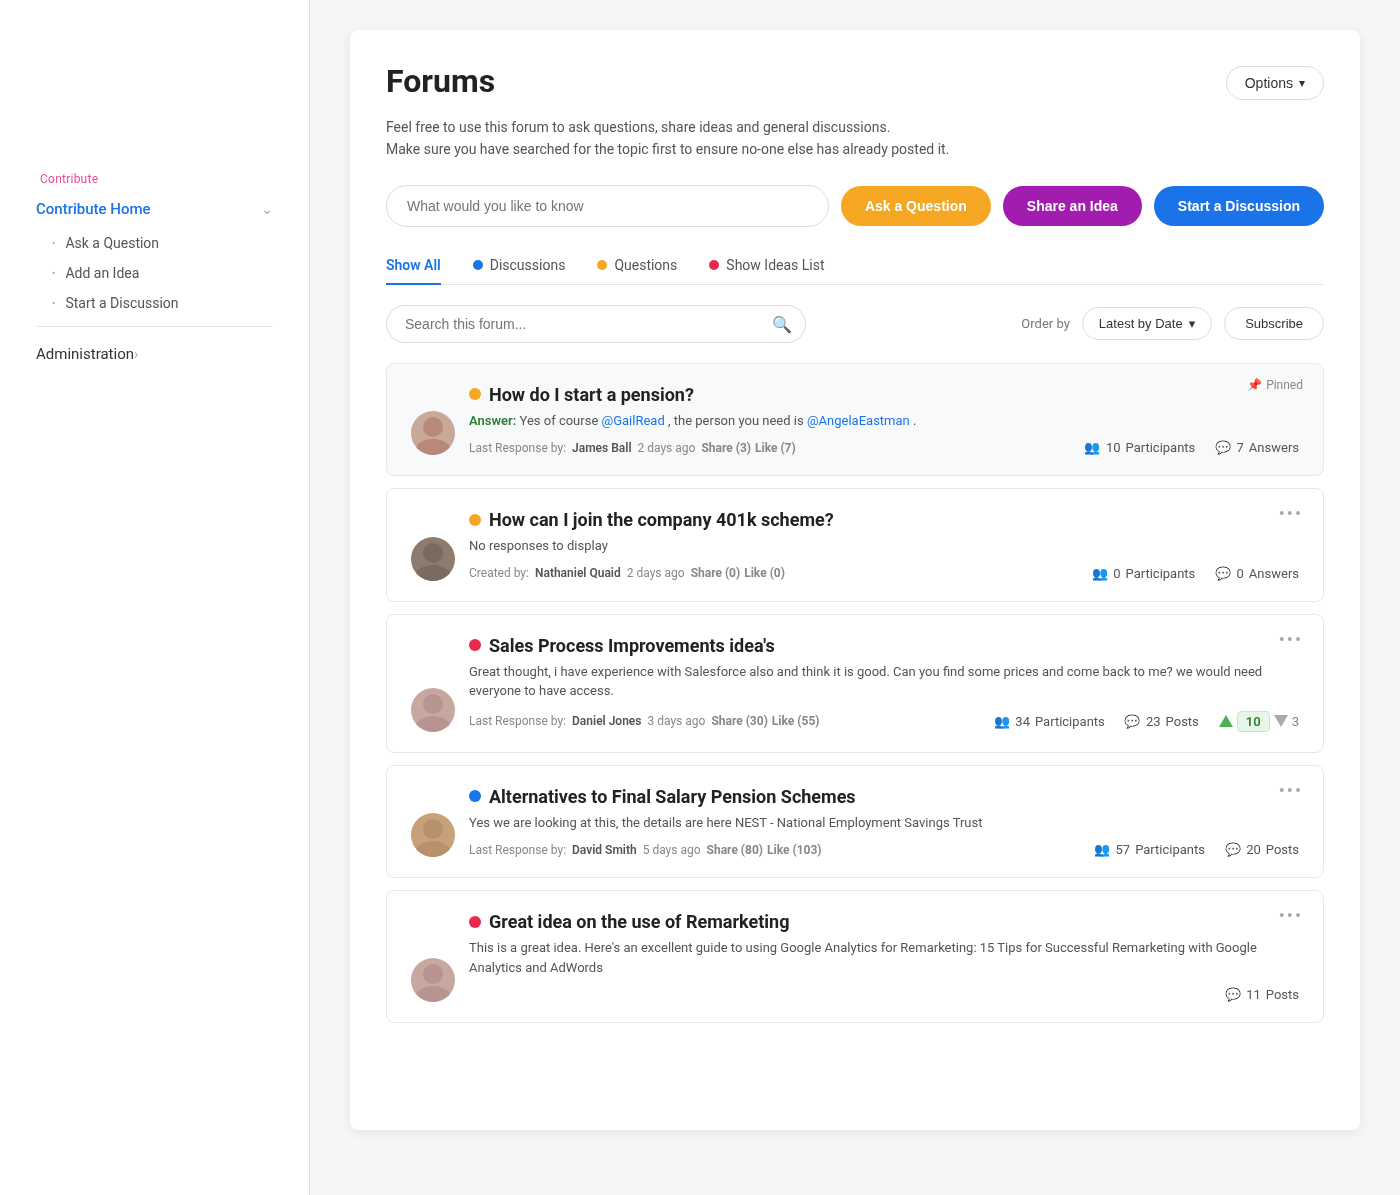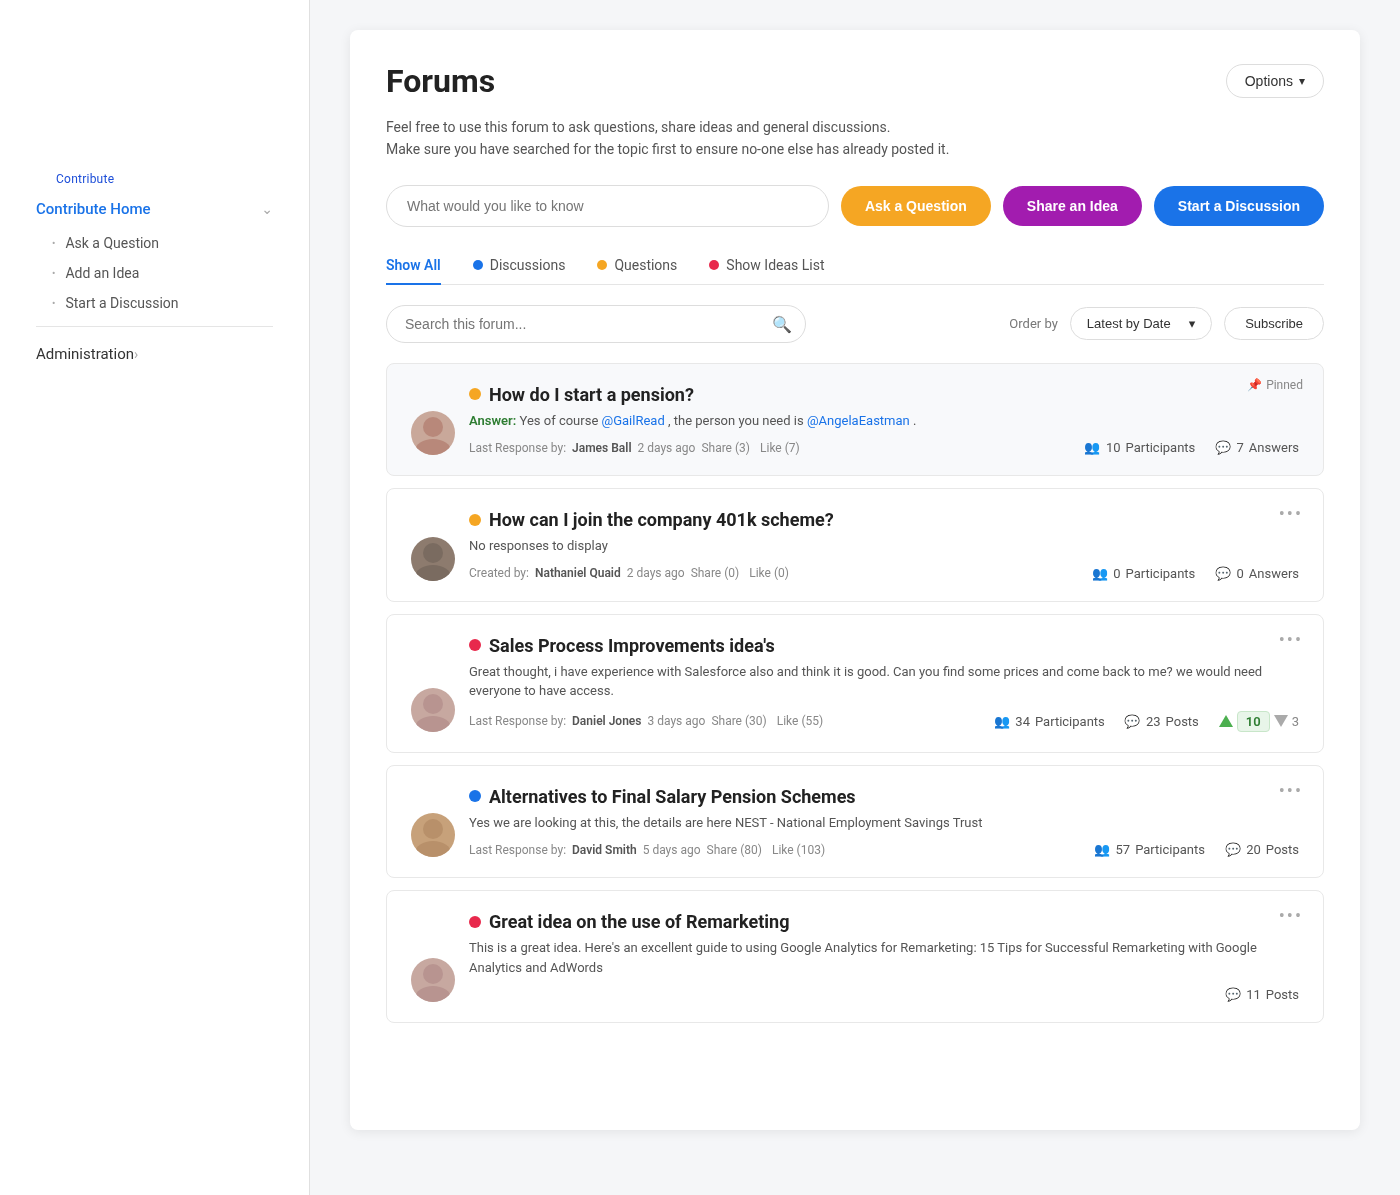--- a/index.html
+++ b/index.html
@@ -14,23 +14,23 @@
     
     .sidebar {
       width: 310px;
       min-width: 310px;
       background: #fff;
       border-right: 1px solid #e0e0e0;
       padding-top: 160px;
       position: relative;
     }
     .sidebar-section-label {
-      color: #1d4ed8;
+      color: #ec4899;
       font-size: 12px;
-      padding: 12px 56px 4px;
+      padding: 12px 40px 4px;
       letter-spacing: 0.02em;
     }
     .sidebar-item {
       display: flex;
       align-items: center;
       justify-content: space-between;
       padding: 10px 36px;
       cursor: pointer;
       color: #333;
       font-size: 15px;
@@ -88,21 +88,21 @@
       border-radius: 8px;
       box-shadow: 0 2px 12px rgba(0,0,0,0.08);
       padding: 32px 36px 36px;
       min-height: 1100px;
     }
 
     
     .forums-header {
       display: flex;
       justify-content: space-between;
-      align-items: center;
+      align-items: flex-end;
       margin-bottom: 16px;
     }
     .forums-title {
       font-size: 32px;
       font-weight: 700;
       color: #222;
     }
     .options-btn {
       display: flex;
       align-items: center;
@@ -243,21 +243,21 @@
       align-items: center;
       gap: 12px;
     }
     .order-label {
       font-size: 13px;
       color: #777;
     }
     .order-btn {
       display: flex;
       align-items: center;
-      gap: 18px;
+      gap: 6px;
       border: 1px solid #ddd;
       border-radius: 20px;
       padding: 8px 16px;
       font-size: 13px;
       color: #333;
       cursor: pointer;
       background: #fff;
     }
     .subscribe-btn {
       border: 1px solid #ddd;
@@ -360,21 +360,22 @@
     .post-meta-left {
       font-size: 12px;
       color: #888;
       display: flex;
       align-items: center;
       gap: 6px;
     }
     .post-meta-left strong { color: #555; font-weight: 600; }
     .post-meta-left .share-like {
       display: flex;
-      gap: 10px;
+      gap: 4px;
+      font-weight: bold;
     }
     .post-meta-right {
       display: flex;
       align-items: center;
       gap: 20px;
     }
     .meta-stat {
       display: flex;
       align-items: center;
       gap: 5px;

